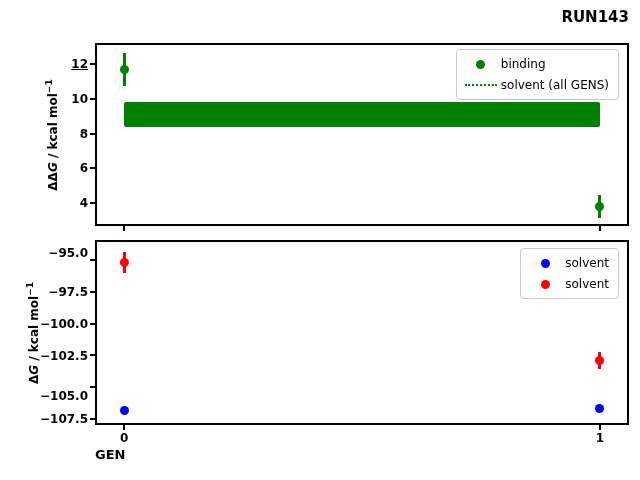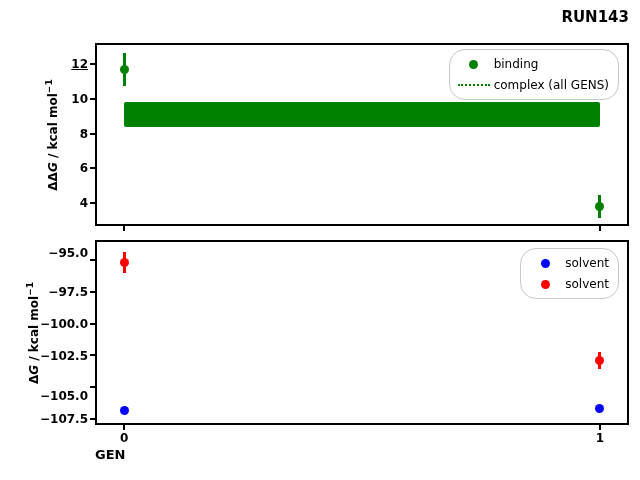--- a/index.html
+++ b/index.html
@@ -13,21 +13,21 @@
   .ytick{position:absolute;left:-7px;width:5px;height:2px;background:#000;}
   .xtick{position:absolute;bottom:-7px;width:2px;height:5px;background:#000;}
   .yticklabel{position:absolute;right:calc(100% + 9px);font-size:12px;font-weight:bold;
               line-height:16px;white-space:nowrap;}
   .xticklabel{position:absolute;top:calc(100% + 8px);width:20px;text-align:center;
               font-size:12px;font-weight:bold;}
   .band{position:absolute;border-radius:2px;}
   .errbar{position:absolute;width:3px;}
   .dot{position:absolute;width:9px;height:9px;border-radius:50%;}
   .legend{position:absolute;z-index:5;background:#fff;border:1px solid #c9c9c9;
-          border-radius:16px;padding:4px 9px 4px 4px;display:flex;flex-direction:column;gap:1px;}
+          border-radius:4px;padding:4px 9px 4px 4px;display:flex;flex-direction:column;gap:1px;}
   #axes-top .legend{top:4px;right:8px;}
   #axes-bottom .legend{top:6px;right:8px;text-align:right;}
   .legend-row{display:flex;align-items:center;height:20px;}
   .lmarker{width:40px;display:flex;align-items:center;justify-content:center;flex:none;}
   .ldot{width:9px;height:9px;border-radius:50%;}
   .ldot.green{background:#008000;} .ldot.blue{background:#0000ff;} .ldot.red{background:#ff0000;}
   .lline{width:32px;height:0;border-top:2px dotted #008000;}
   .llabel{font-size:12px;white-space:nowrap;}
   .ylabel{position:absolute;display:flex;align-items:center;justify-content:center;}
   #ylabel-top{left:44px;top:43px;width:16px;height:183px;}
@@ -58,21 +58,21 @@
       <div class="legend-row">
         <span class="lmarker">
             <span class="ldot green"></span>
           </span>
         <span class="llabel">binding</span>
       </div>
       <div class="legend-row">
         <span class="lmarker">
             <span class="lline"></span>
           </span>
-        <span class="llabel">complex (all GENS)</span>
+        <span class="llabel">solvent (all GENS)</span>
       </div>
     </div>
   <div class="ytick" style="top: 18.1165px;"></div>
       <div class="yticklabel" style="top: 11.1165px; text-decoration: underline;">12</div>
       <div class="ytick" style="top: 52.8738px;"></div>
       <div class="yticklabel" style="top: 45.8738px;">10</div>
       <div class="ytick" style="top: 87.6311px;"></div>
       <div class="yticklabel" style="top: 80.6311px;">8</div>
       <div class="ytick" style="top: 122.388px;"></div>
       <div class="yticklabel" style="top: 115.388px;">6</div>

